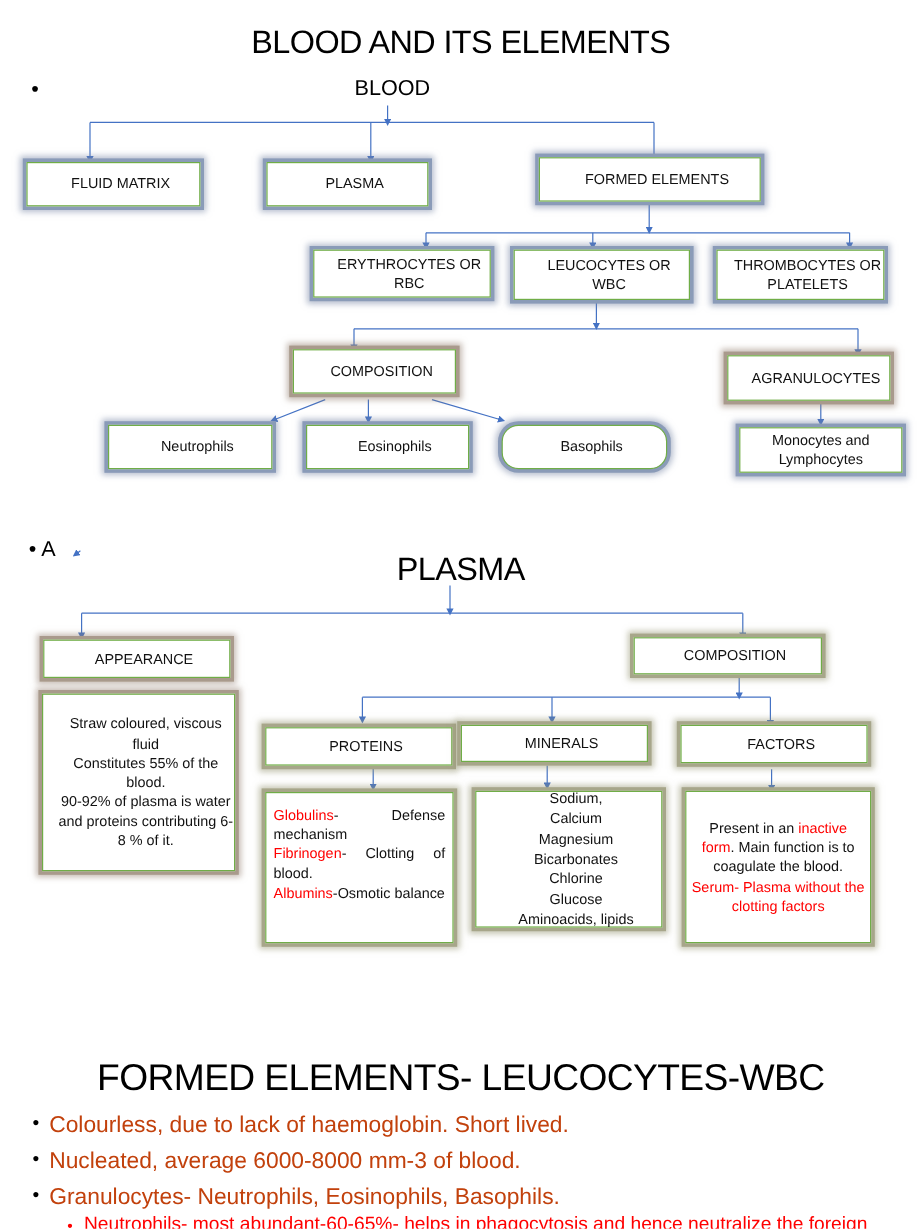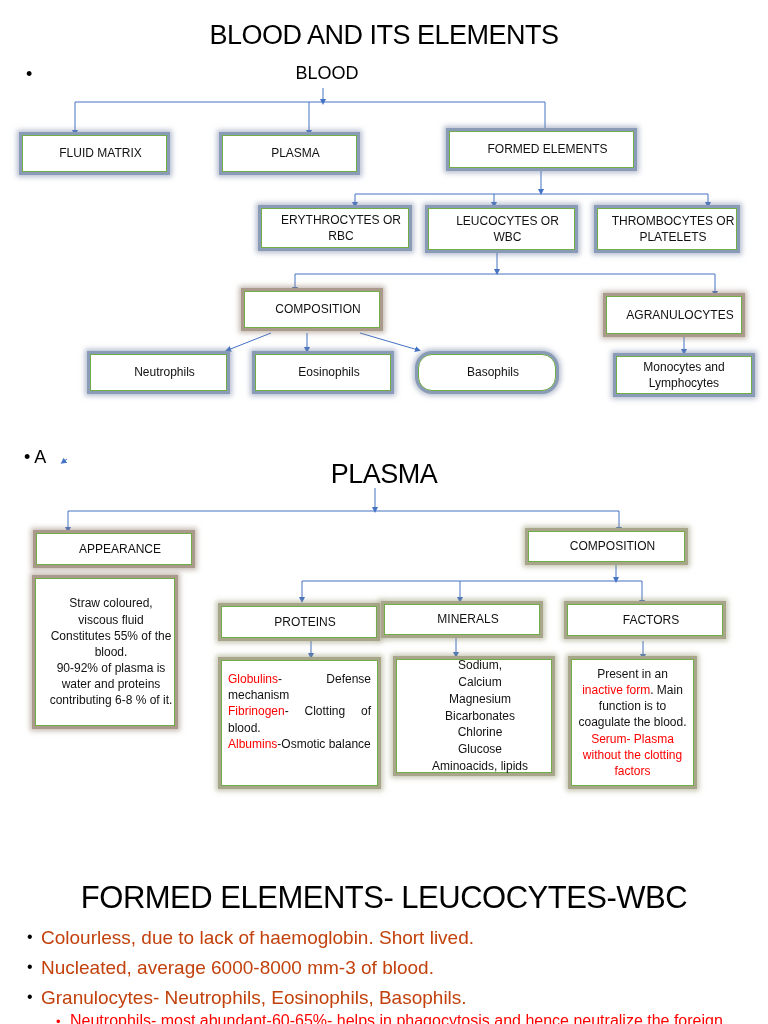--- a/index.html
+++ b/index.html
@@ -89,21 +89,21 @@
 <div class="box shadow-blue" style="left:255px;top:354px;width:136px;height:37px;">Eosinophils</div>
 <div class="box shadow-blue" style="left:418px;top:354px;width:138px;height:37px;border-radius:14px;">Basophils</div>
 <div class="box shadow-blue" style="left:616px;top:356px;width:136px;height:38px;padding:0 10px;">Monocytes and Lymphocytes</div>
 
 <div class="abs" style="left:24px;top:447px;font-size:18px;">• A</div>
 <div class="slide-title" style="top:459px;font-size:27px;">PLASMA</div>
 
 <div class="box shadow-brown" style="left:36px;top:533px;width:156px;height:32px;text-align:center;">APPEARANCE</div>
 <div class="box shadow-olive" style="left:528px;top:531px;width:157px;height:31px;">COMPOSITION</div>
 
-<div class="box shadow-brown" style="left:35px;top:578px;width:140px;height:148px;flex-direction:column;">
+<div class="box shadow-brown" style="left:35px;top:578px;width:161px;height:148px;flex-direction:column;">
   <div>Straw coloured, viscous fluid</div>
   <div>Constitutes 55% of the blood.</div>
   <div>90-92% of plasma is water and proteins contributing 6-8 % of it.</div>
 </div>
 
 <div class="box shadow-olive" style="left:221px;top:606px;width:156px;height:32px;">PROTEINS</div>
 <div class="box shadow-olive" style="left:384px;top:604px;width:156px;height:31px;">MINERALS</div>
 <div class="box shadow-olive" style="left:567px;top:604px;width:156px;height:32px;">FACTORS</div>
 
 <div class="box shadow-olive left-text" style="left:221px;top:660px;width:157px;height:126px;display:block;">
@@ -115,21 +115,21 @@
 <div class="box shadow-olive" style="left:396px;top:659px;width:156px;height:114px;flex-direction:column;line-height:1.4;">
   <div>Sodium,</div>
   <div>Calcium</div>
   <div>Magnesium</div>
   <div>Bicarbonates</div>
   <div>Chlorine</div>
   <div>Glucose</div>
   <div>Aminoacids, lipids</div>
 </div>
 
-<div class="box shadow-olive" style="left:571px;top:659px;width:123px;height:127px;flex-direction:column;padding:0 4px;">
+<div class="box shadow-olive" style="left:571px;top:659px;width:155px;height:127px;flex-direction:column;padding:0 4px;">
   <div><span>Present in an </span><span class="red">inactive form</span><span>. Main function is to coagulate the blood.</span></div>
   <div class="red">Serum- Plasma without the clotting factors</div>
 </div>
 
 <div class="slide-title" style="top:880px;font-size:31px;">FORMED ELEMENTS- LEUCOCYTES-WBC</div>
 
 <div class="abs" style="left:27px;top:928px;font-size:16px;">•</div>
 <div class="bullet-text" style="left:41px;top:927px;">Colourless, due to lack of haemoglobin. Short lived.</div>
 <div class="abs" style="left:27px;top:958px;font-size:16px;">•</div>
 <div class="bullet-text" style="left:41px;top:957px;">Nucleated, average 6000-8000 mm-3 of blood.</div>

